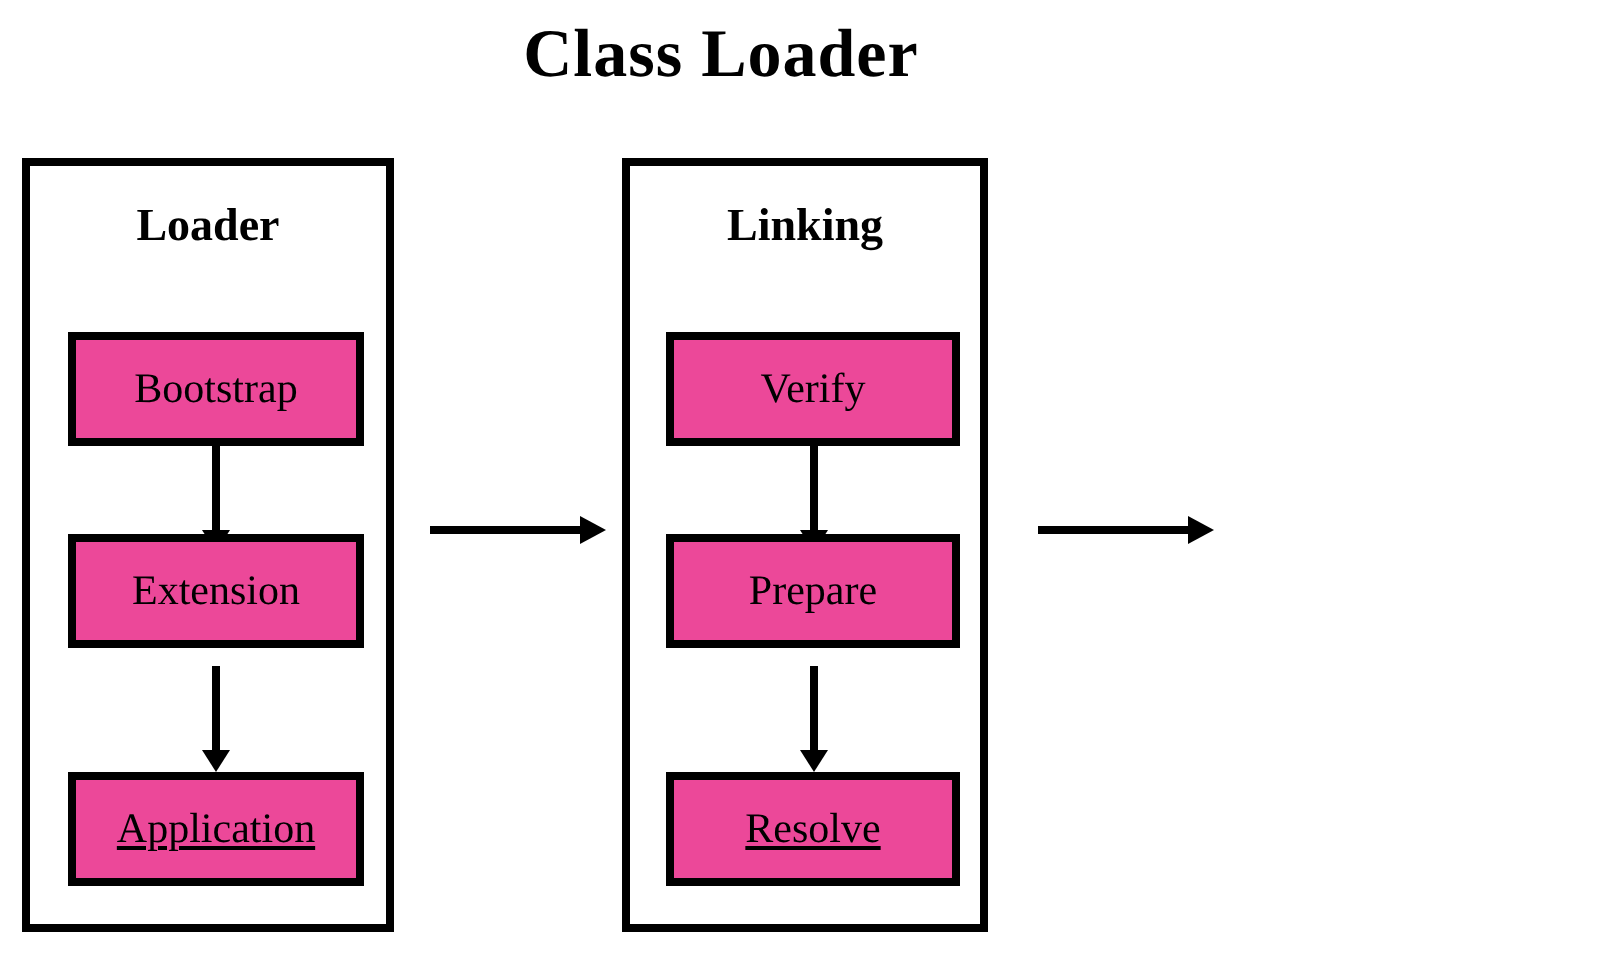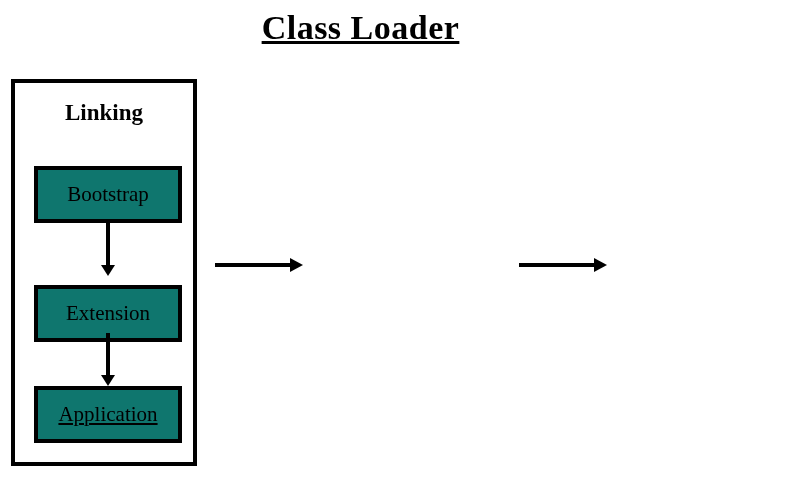--- a/index.html
+++ b/index.html
@@ -28,21 +28,20 @@
     position: absolute;
     left: 0;
     top: 6px;
     width: 721px;
     text-align: center;
     font-size: 34px;
     font-weight: bold;
     letter-spacing: 0.5px;
     line-height: 44px;
     white-space: nowrap;
-    text-decoration: underline;
   }
 
   
   .stage {
     position: absolute;
     box-sizing: border-box;
     border: 4px solid #000000;
     background: #ffffff;
     top: 79px;
     height: 387px;
@@ -64,34 +63,34 @@
   }
   .stage-initialization .stage-title {
     font-size: 22px;
   }
 
   
   .step {
     position: absolute;
     box-sizing: border-box;
     border: 4px solid #000000;
-    background: #0f766e;
+    background: #ec4899;
     height: 57px;
     display: flex;
     align-items: center;
     justify-content: center;
     font-size: 21px;
     font-weight: normal;
     white-space: nowrap;
   }
   .stage-loading .step { left: 19px; width: 148px; }
   .stage-linking .step { left: 18px; width: 147px; }
 
   .step-row-0 { top: 83px; }
-  .step-row-1 { top: 202px; }
+  .step-row-1 { top: 184px; }
   .step-row-2 { top: 303px; text-decoration: underline; }
 
   
   .v-arrow {
     position: absolute;
     width: 18px;
     height: 53px;
   }
   .stage-loading .v-arrow { left: 84px; }
   .stage-linking .v-arrow { left: 83px; }
@@ -147,21 +146,21 @@
   }
 </style>
 </head>
 <body>
 
 <div id="diagram-root">
 
   <div class="diagram-title">Class Loader</div>
 
   <div class="stage stage-loading">
-    <div class="stage-title">Linking</div>
+    <div class="stage-title">Loader</div>
 
     <div class="step step-row-0">Bootstrap</div>
 
     <div class="v-arrow v-arrow-0">
       <div class="shaft"></div>
       <div class="head"></div>
     </div>
 
     <div class="step step-row-1">Extension</div>
 
@@ -171,20 +170,39 @@
     </div>
 
     <div class="step step-row-2">Application</div>
   </div>
 
   <div class="h-arrow h-arrow-1">
     <div class="shaft"></div>
     <div class="head"></div>
   </div>
 
+  <div class="stage stage-linking">
+    <div class="stage-title">Linking</div>
+
+    <div class="step step-row-0">Verify</div>
+
+    <div class="v-arrow v-arrow-0">
+      <div class="shaft"></div>
+      <div class="head"></div>
+    </div>
+
+    <div class="step step-row-1">Prepare</div>
+
+    <div class="v-arrow v-arrow-1">
+      <div class="shaft"></div>
+      <div class="head"></div>
+    </div>
+
+    <div class="step step-row-2">Resolve</div>
+  </div>
 
   <div class="h-arrow h-arrow-2">
     <div class="shaft"></div>
     <div class="head"></div>
   </div>
 
 
 </div>
 
 </body></html>

